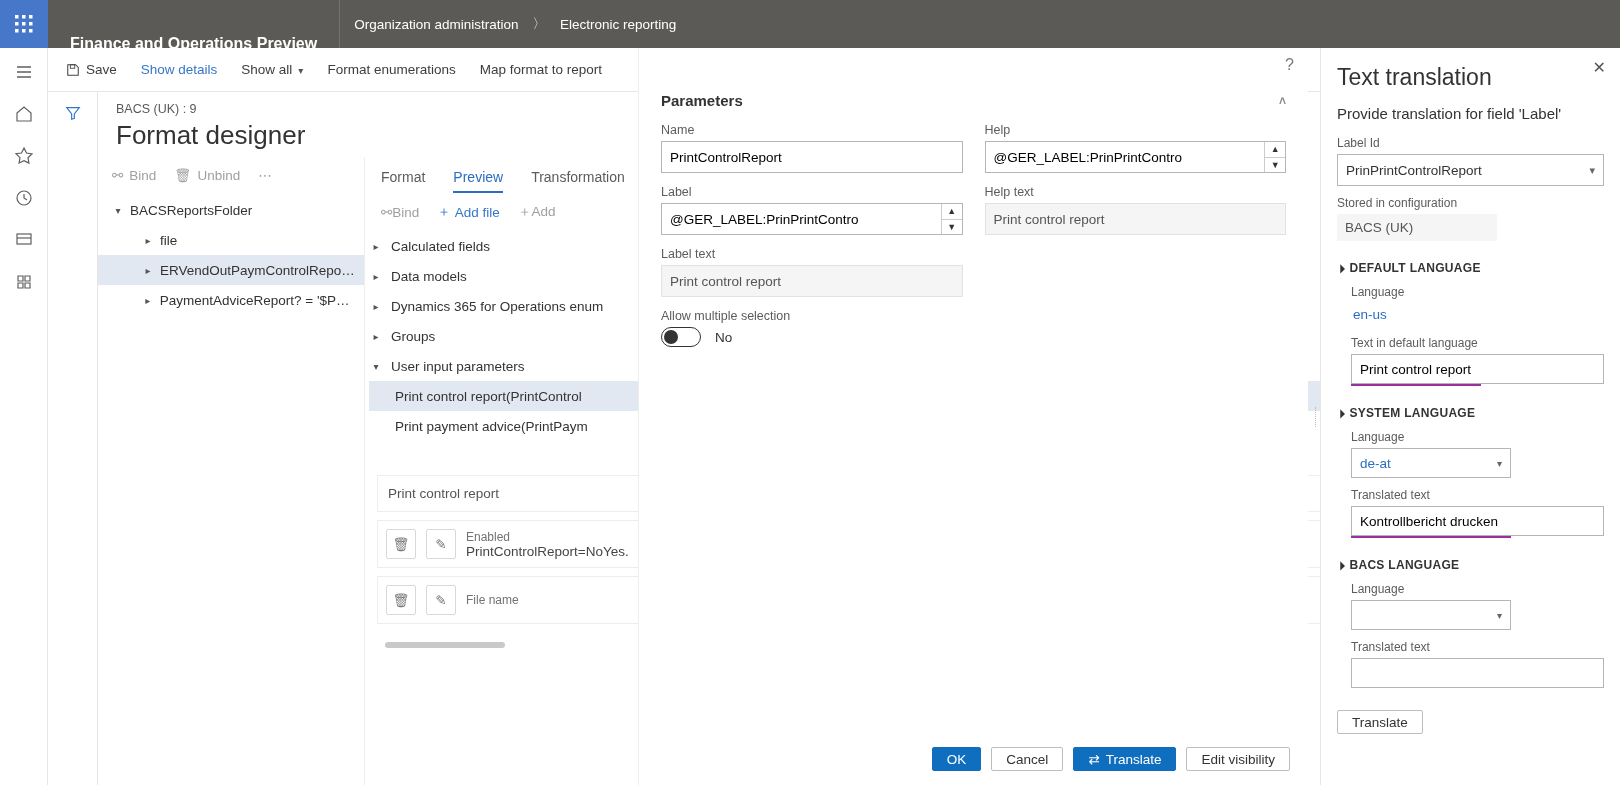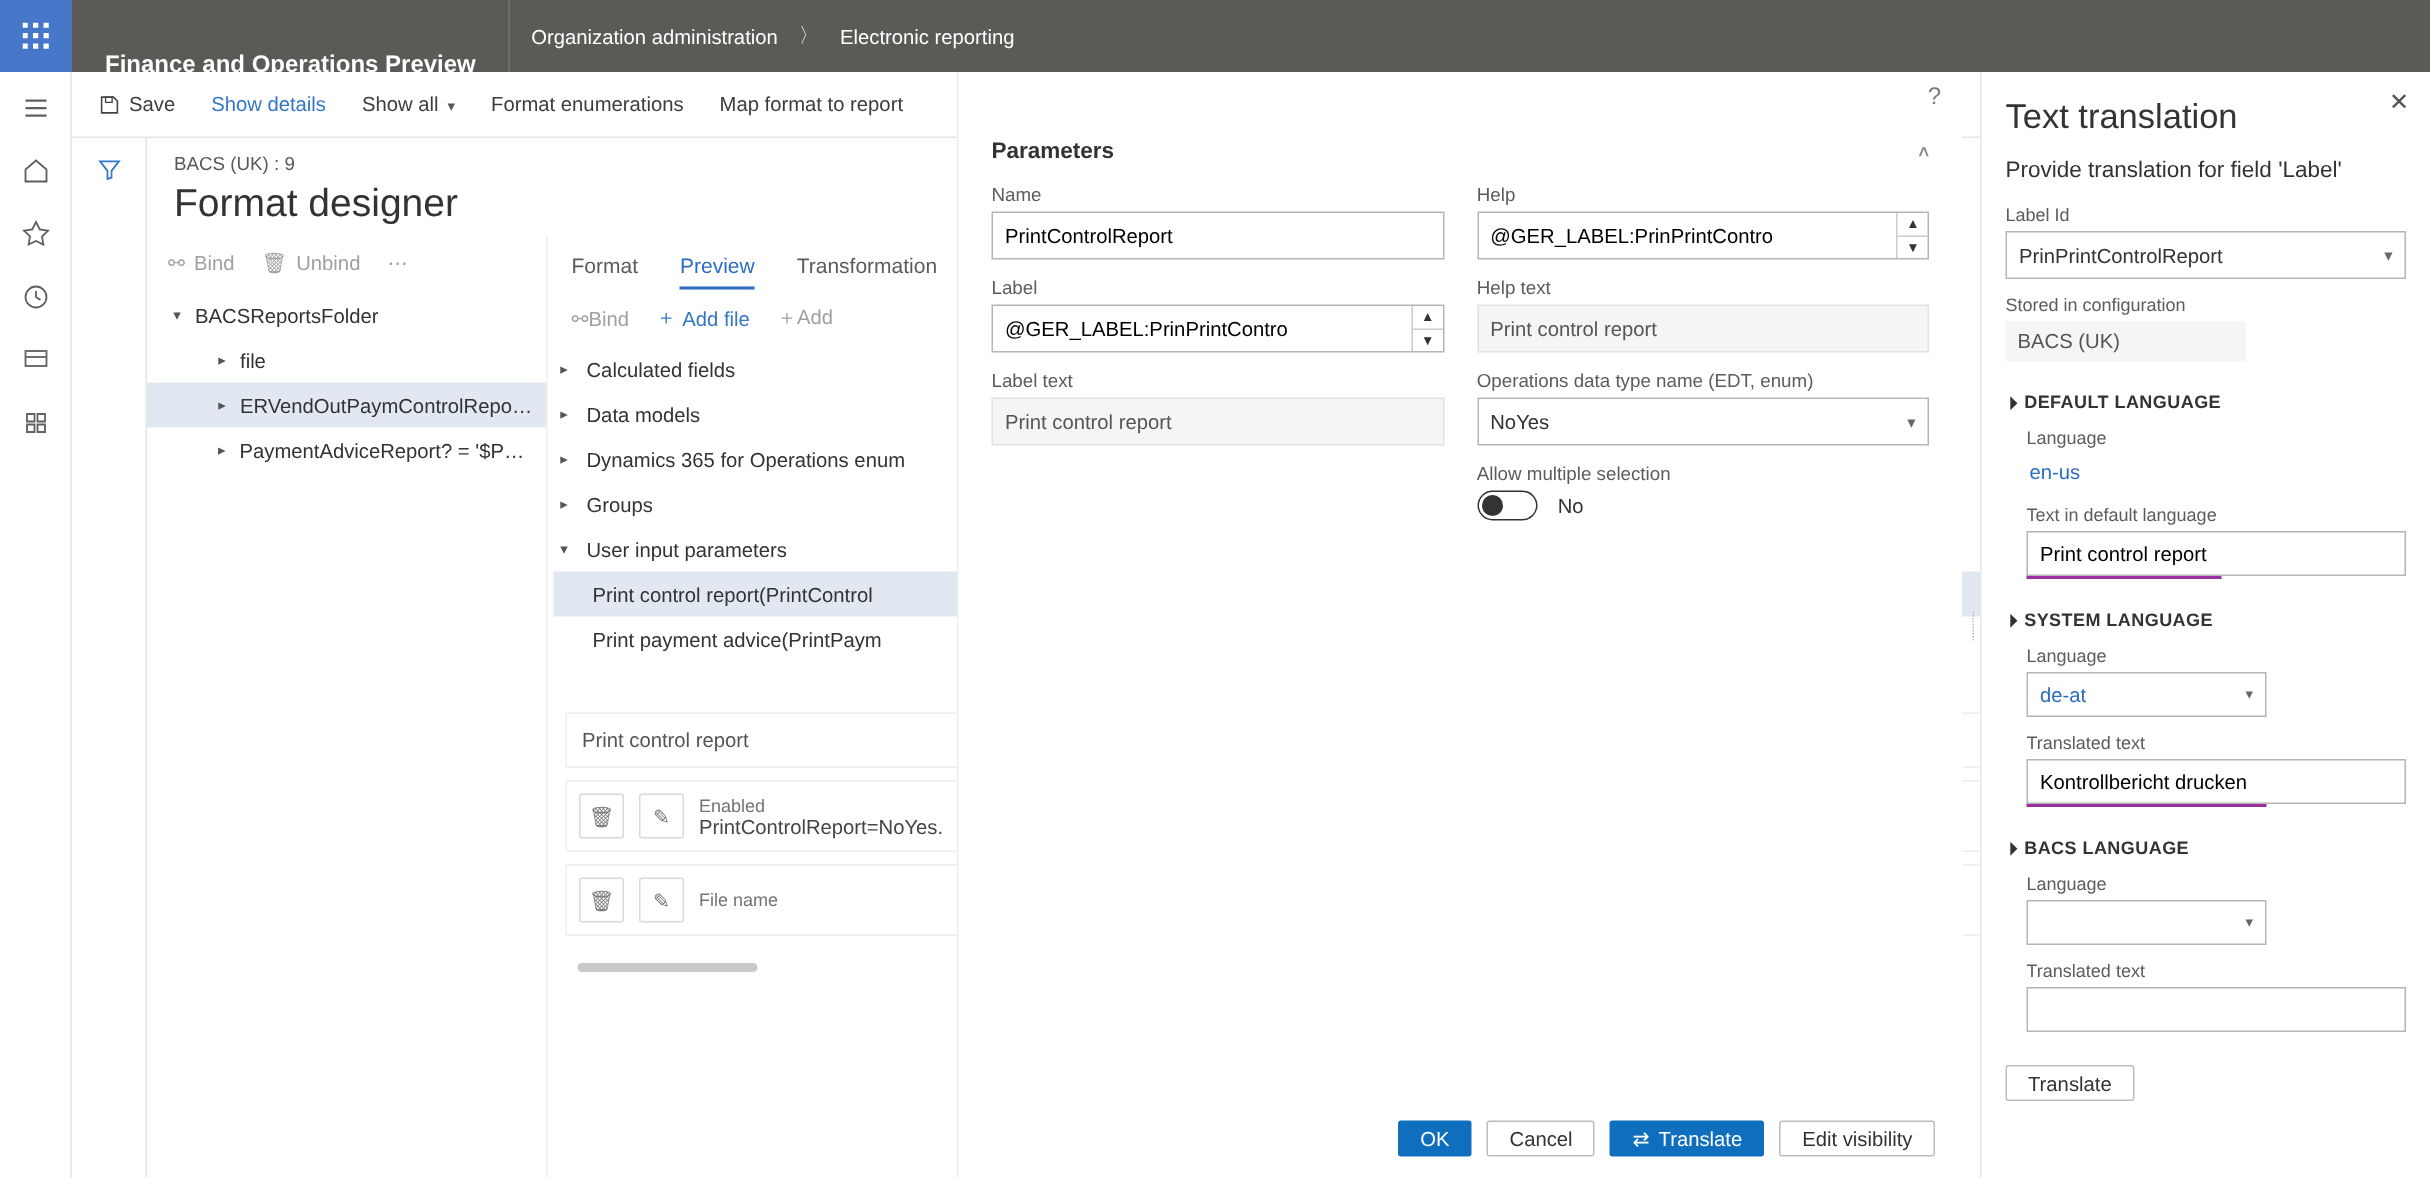--- a/index.html
+++ b/index.html
@@ -376,26 +376,20 @@
             </div>
         </div>
         <div class="fld">
           <div class="lab">Help text</div>
           <div class="ctl ro">Print control report</div>
         </div>
         <div class="fld">
           <div class="lab">Label text</div>
           <div class="ctl ro">Print control report</div>
         </div>
-        <div class="fld">
-          <div class="lab">Operations data type name (EDT, enum)</div>
-          <div class="ctl select">
-              <span>NoYes</span>
-            </div>
-        </div>
         <div></div>
         <div class="fld">
           <div class="lab">Allow multiple selection</div>
           <div class="toggle-row">
             <div class="toggle"></div>
             <span>No</span>
           </div>
         </div>
       </div>
 

